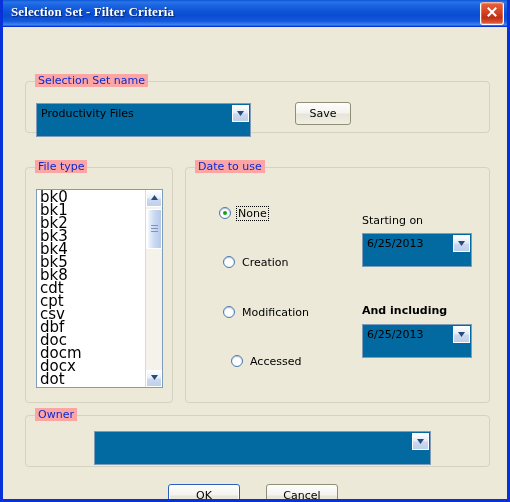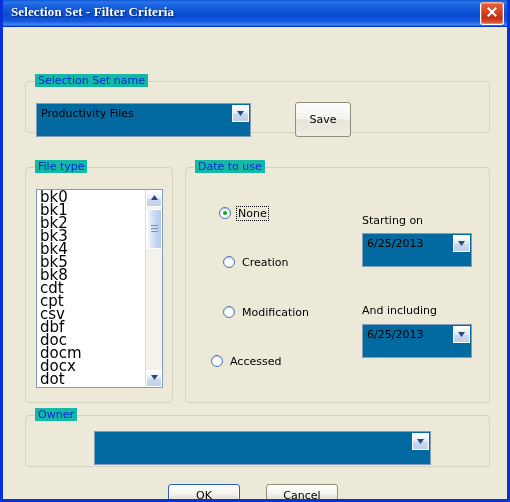--- a/index.html
+++ b/index.html
@@ -76,21 +76,21 @@
     position: absolute;
     box-sizing: border-box;
     border: 1px solid #d6d2c2;
     border-radius: 4px;
   }
   .group-label {
     position: absolute;
     top: -8px;
     left: 9px;
     padding: 0 3px;
-    background: #14b8a6;
+    background: #fca5a5;
     color: #0a2ad0;
     font-size: 11px;
     white-space: nowrap;
   }
 
   #grp-selection { left: 22px;  top: 54px;  width: 465px; height: 52px; }
   #grp-filetype  { left: 22px;  top: 140px; width: 148px; height: 236px; }
   #grp-date      { left: 182px; top: 140px; width: 305px; height: 236px; }
   #grp-owner     { left: 22px;  top: 388px; width: 465px; height: 52px; }
 
@@ -141,21 +141,21 @@
     color: #000000;
     text-align: center;
     cursor: pointer;
     font-family: "DejaVu Sans", "Liberation Sans", sans-serif;
     padding: 0;
   }
   .btn.default {
     border: 1px solid #2a5fbe;
     box-shadow: inset 0 0 0 1px #ffffff;
   }
-  #btn-save   { left: 292px; top: 75px;  width: 56px;  height: 35px; }
+  #btn-save   { left: 292px; top: 75px;  width: 56px;  height: 23px; }
   #btn-ok     { left: 165px; top: 457px; width: 72px;  height: 23px; }
   #btn-cancel { left: 263px; top: 457px; width: 72px;  height: 23px; }
 
   
   .listbox {
     position: absolute;
     left: 33px;
     top: 162px;
     width: 127px;
     height: 199px;
@@ -257,31 +257,31 @@
     padding: 1px 2px;
     white-space: nowrap;
   }
   .radio-label.focused {
     border: 1px dotted #000000;
     padding: 0px 1px;
   }
   #radio-none         { left: 216px; top: 178px; }
   #radio-creation     { left: 220px; top: 227px; align-items: center; }
   #radio-modification { left: 220px; top: 277px; }
-  #radio-accessed     { left: 208px; top: 326px; }
+  #radio-accessed     { left: 228px; top: 326px; }
 
   
   .field-label {
     position: absolute;
     font-size: 11px;
     color: #000000;
     white-space: nowrap;
   }
   #lbl-starting { left: 359px; top: 187px; }
-  #lbl-including { left: 359px; top: 277px; }
+  #lbl-including { left: 359px; top: 277px; font-weight: bold; }
 </style>
 </head>
 <body>
 
 <div class="window">
 
   <div class="titlebar">
     <div class="titlebar-text">Selection Set - Filter Criteria</div>
     <div class="close-btn">
       <svg width="12" height="12" viewBox="0 0 12 12">

